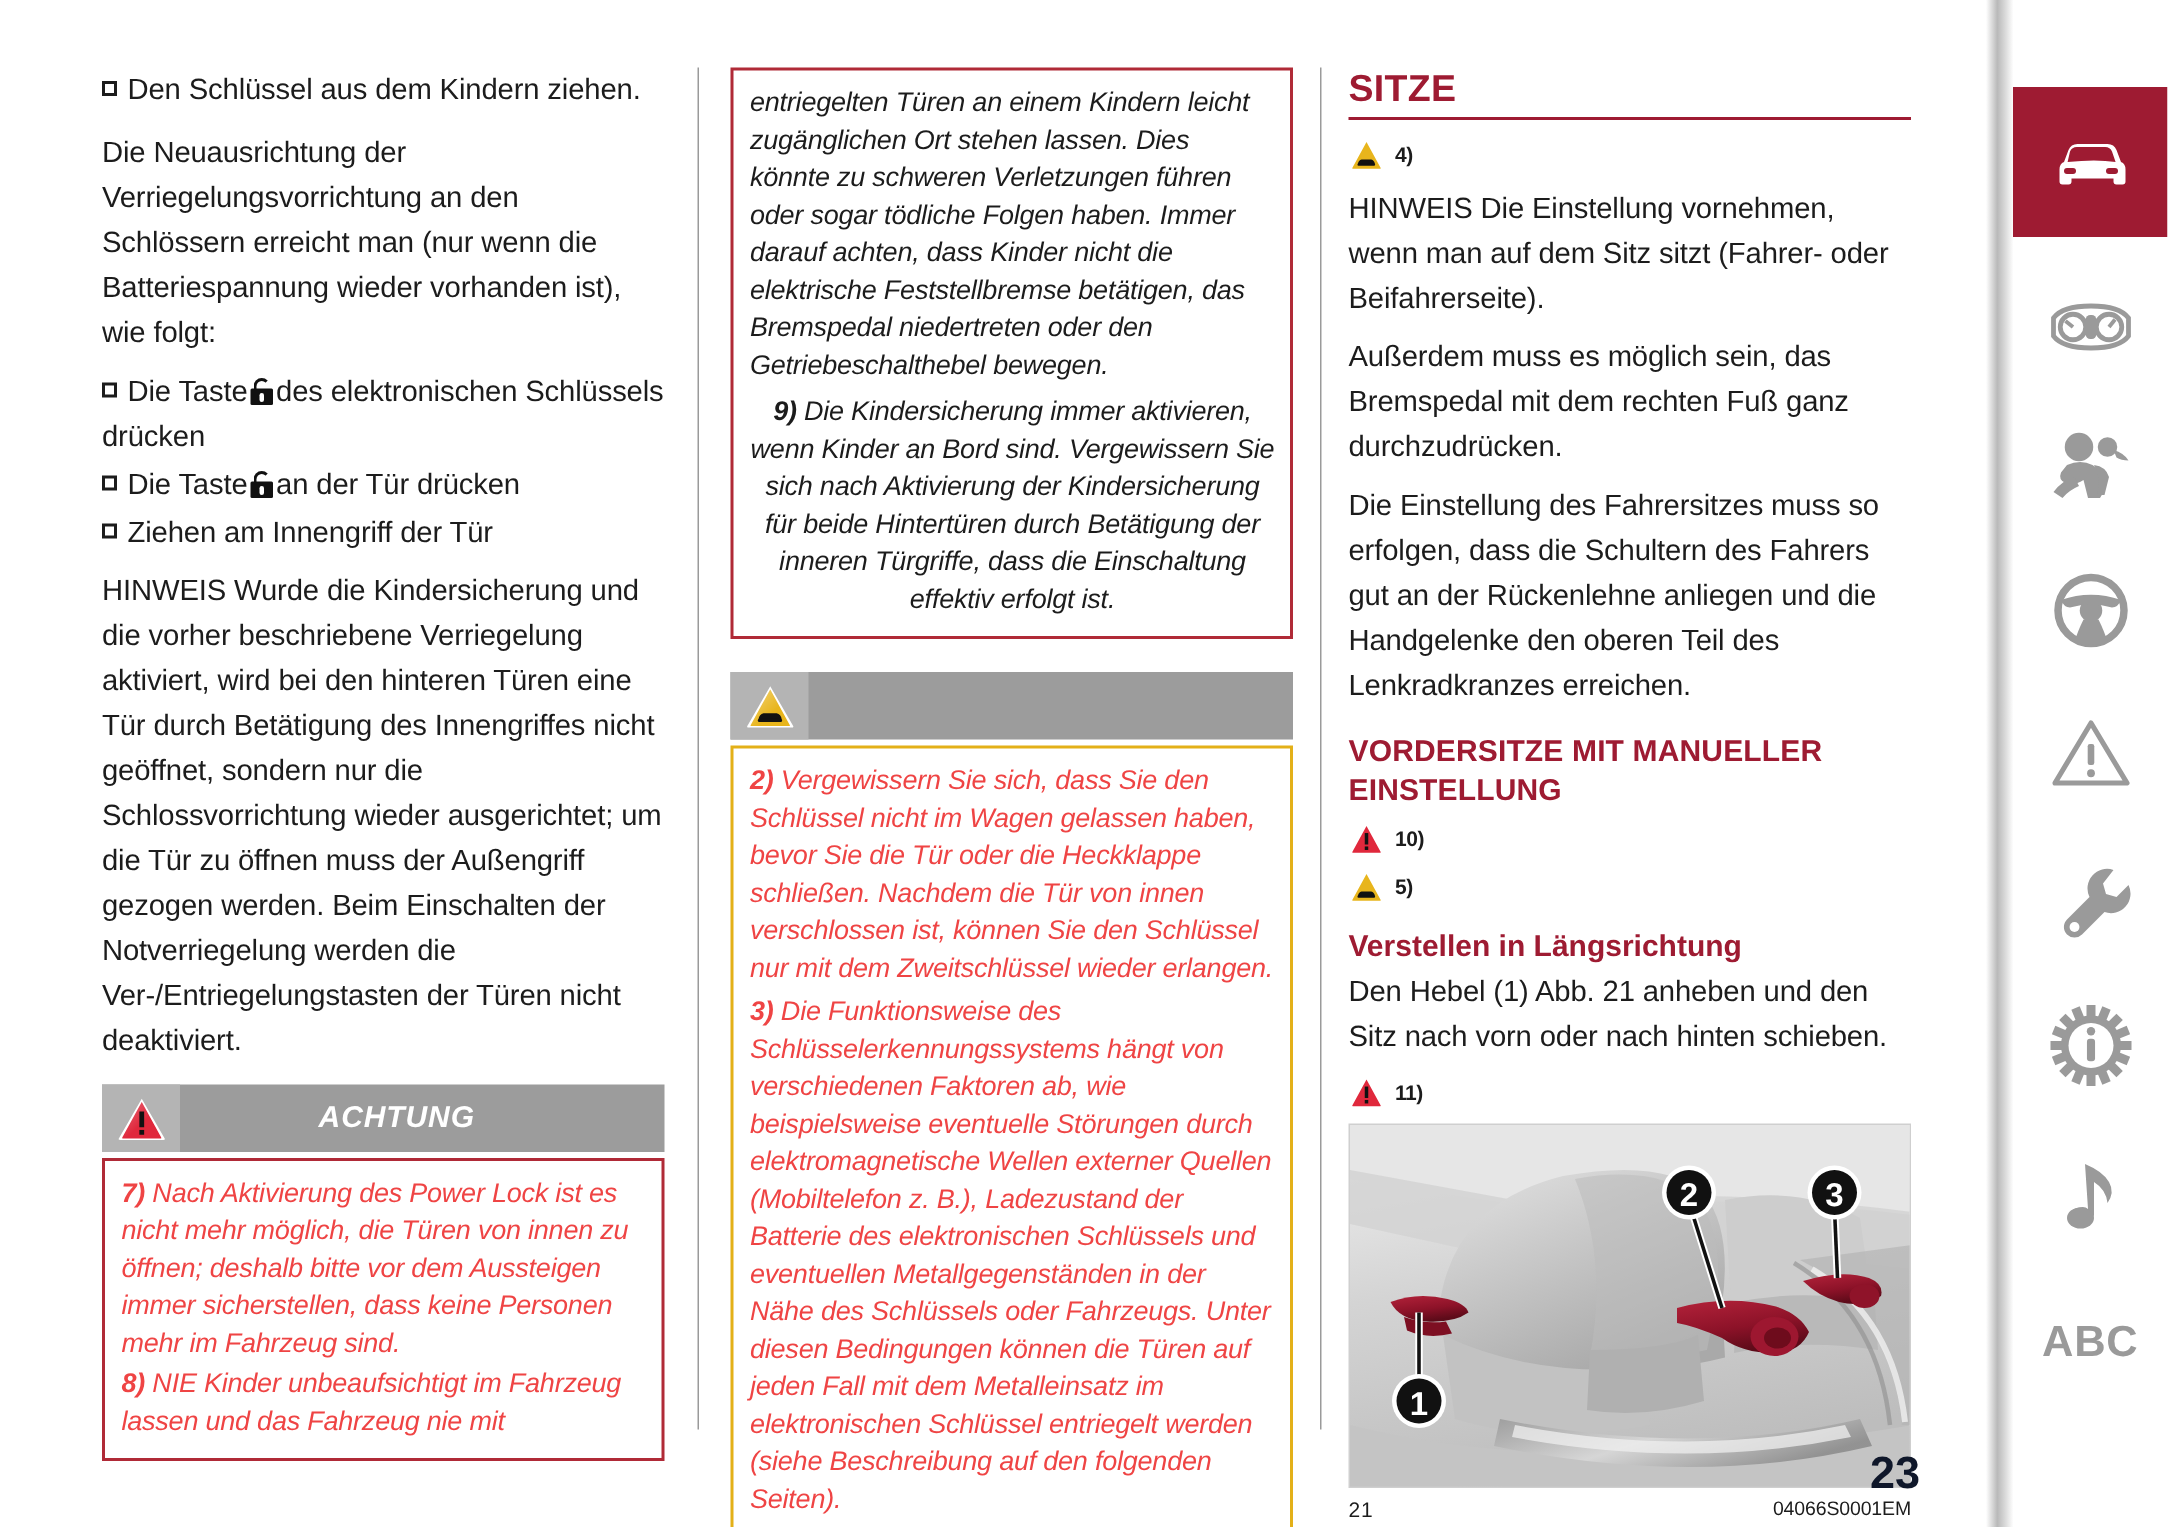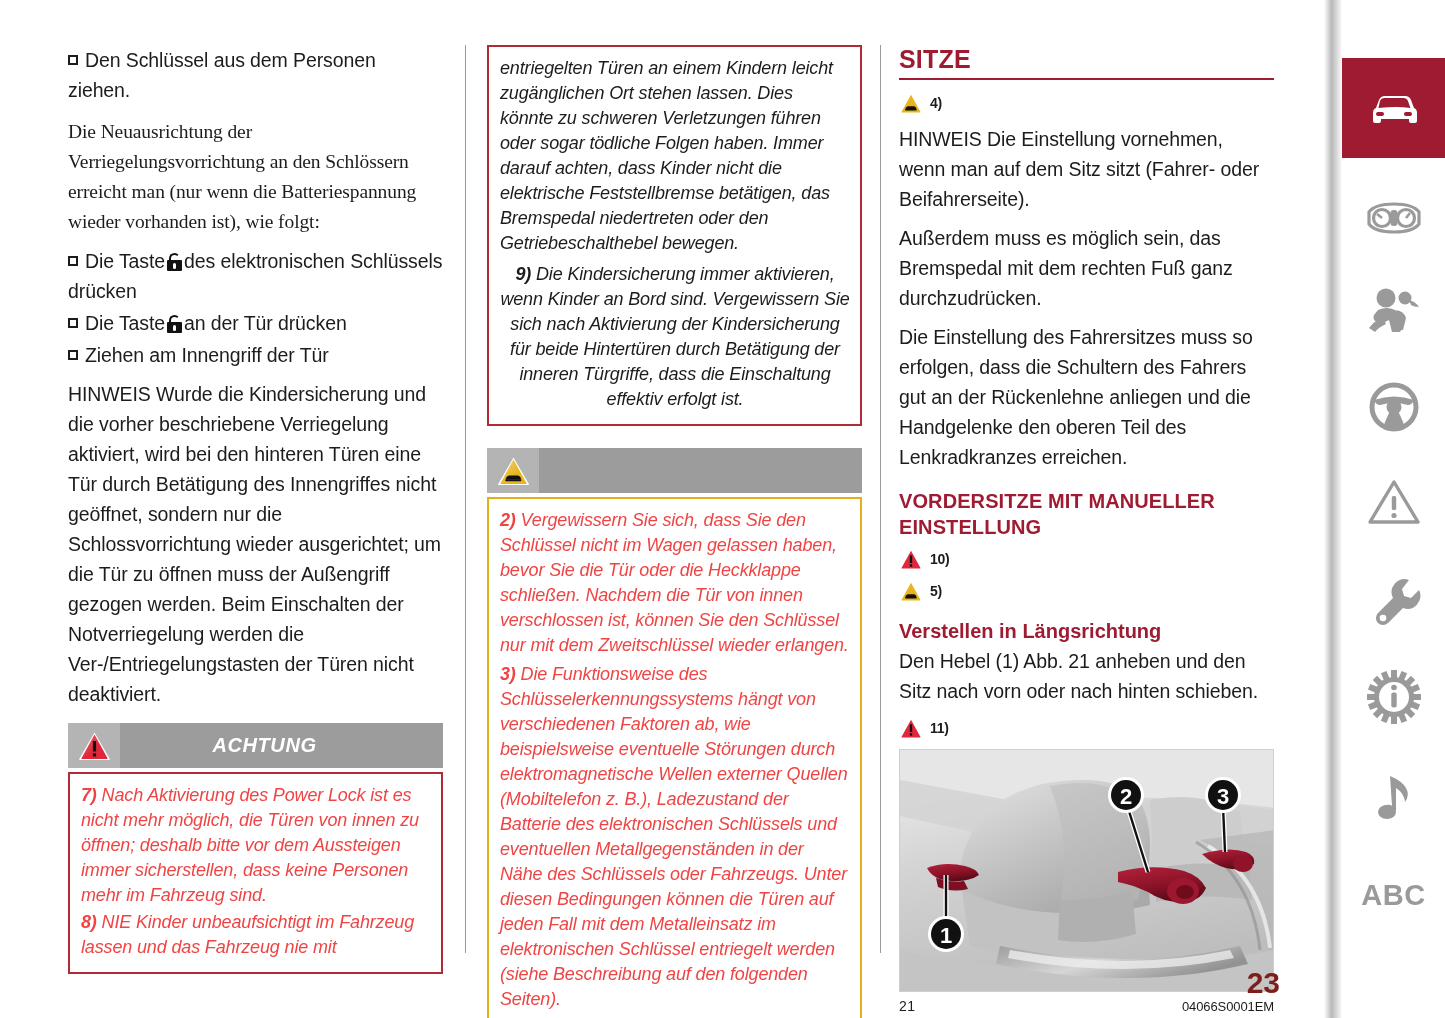--- a/index.html
+++ b/index.html
@@ -194,35 +194,35 @@
   .figimg {
     width: 375px; height: 243px;
     position: relative;
     overflow: hidden;
     background: linear-gradient(180deg,#e9e9e9 0%,#d9d9d9 40%,#c9c9c9 100%);
     border: 1px solid #cfcfcf;
   }
   .figcap {
     display: flex;
     justify-content: space-between;
-    align-items: center;
+    align-items: flex-start;
     margin-top: 6px;
     font-size: 14px;
     color: #1c1c1c;
   }
   .figcap .fignum { letter-spacing: 0.5px; }
   .figcap .figcode { font-weight: normal; letter-spacing: -0.1px; font-size: 13px; }
 
   
   .pagenum {
     position: absolute;
     right: 165px; bottom: 18px;
     font-size: 30px;
     font-weight: bold;
-    color: #7f1d1d;
+    color: #0f172a;
   }
 
   
   #rail {
     position: absolute;
     top: 0; right: 0;
     width: 121px; height: 1018px;
     background: #ffffff;
   }
   #railshadow {
@@ -251,24 +251,24 @@
 <body>
 
 <div id="page">
 
   <div class="vrule" id="vrule1"></div>
   <div class="vrule" id="vrule2"></div>
 
   <div class="col" id="col1">
 
     <div class="bullet-line">
-      <span class="sq"></span><span>Den Schlüssel aus dem Personen ziehen.</span>
-    </div>
-
-    <p class="body" style="margin-top:12px;font-family:Liberation Serif, serif;">Die Neuausrichtung der Verriegelungsvorrichtung an den Schlössern erreicht man (nur wenn die Batteriespannung wieder vorhanden ist), wie folgt:</p>
+      <span class="sq"></span><span>Den Schlüssel aus dem Kindern ziehen.</span>
+    </div>
+
+    <p class="body" style="margin-top:12px;">Die Neuausrichtung der Verriegelungsvorrichtung an den Schlössern erreicht man (nur wenn die Batteriespannung wieder vorhanden ist), wie folgt:</p>
 
     <div class="bullet-line">
       <span class="sq"></span><span>Die Taste</span><span class="lockglyph"><span class="shackle"></span><span class="bodyb"></span><span class="kh"></span></span><span>des elektronischen Schlüssels drücken</span>
     </div>
 
     <div class="bullet-line">
       <span class="sq"></span><span>Die Taste</span><span class="lockglyph"><span class="shackle"></span><span class="bodyb"></span><span class="kh"></span></span><span>an der Tür drücken</span>
     </div>
 
 

